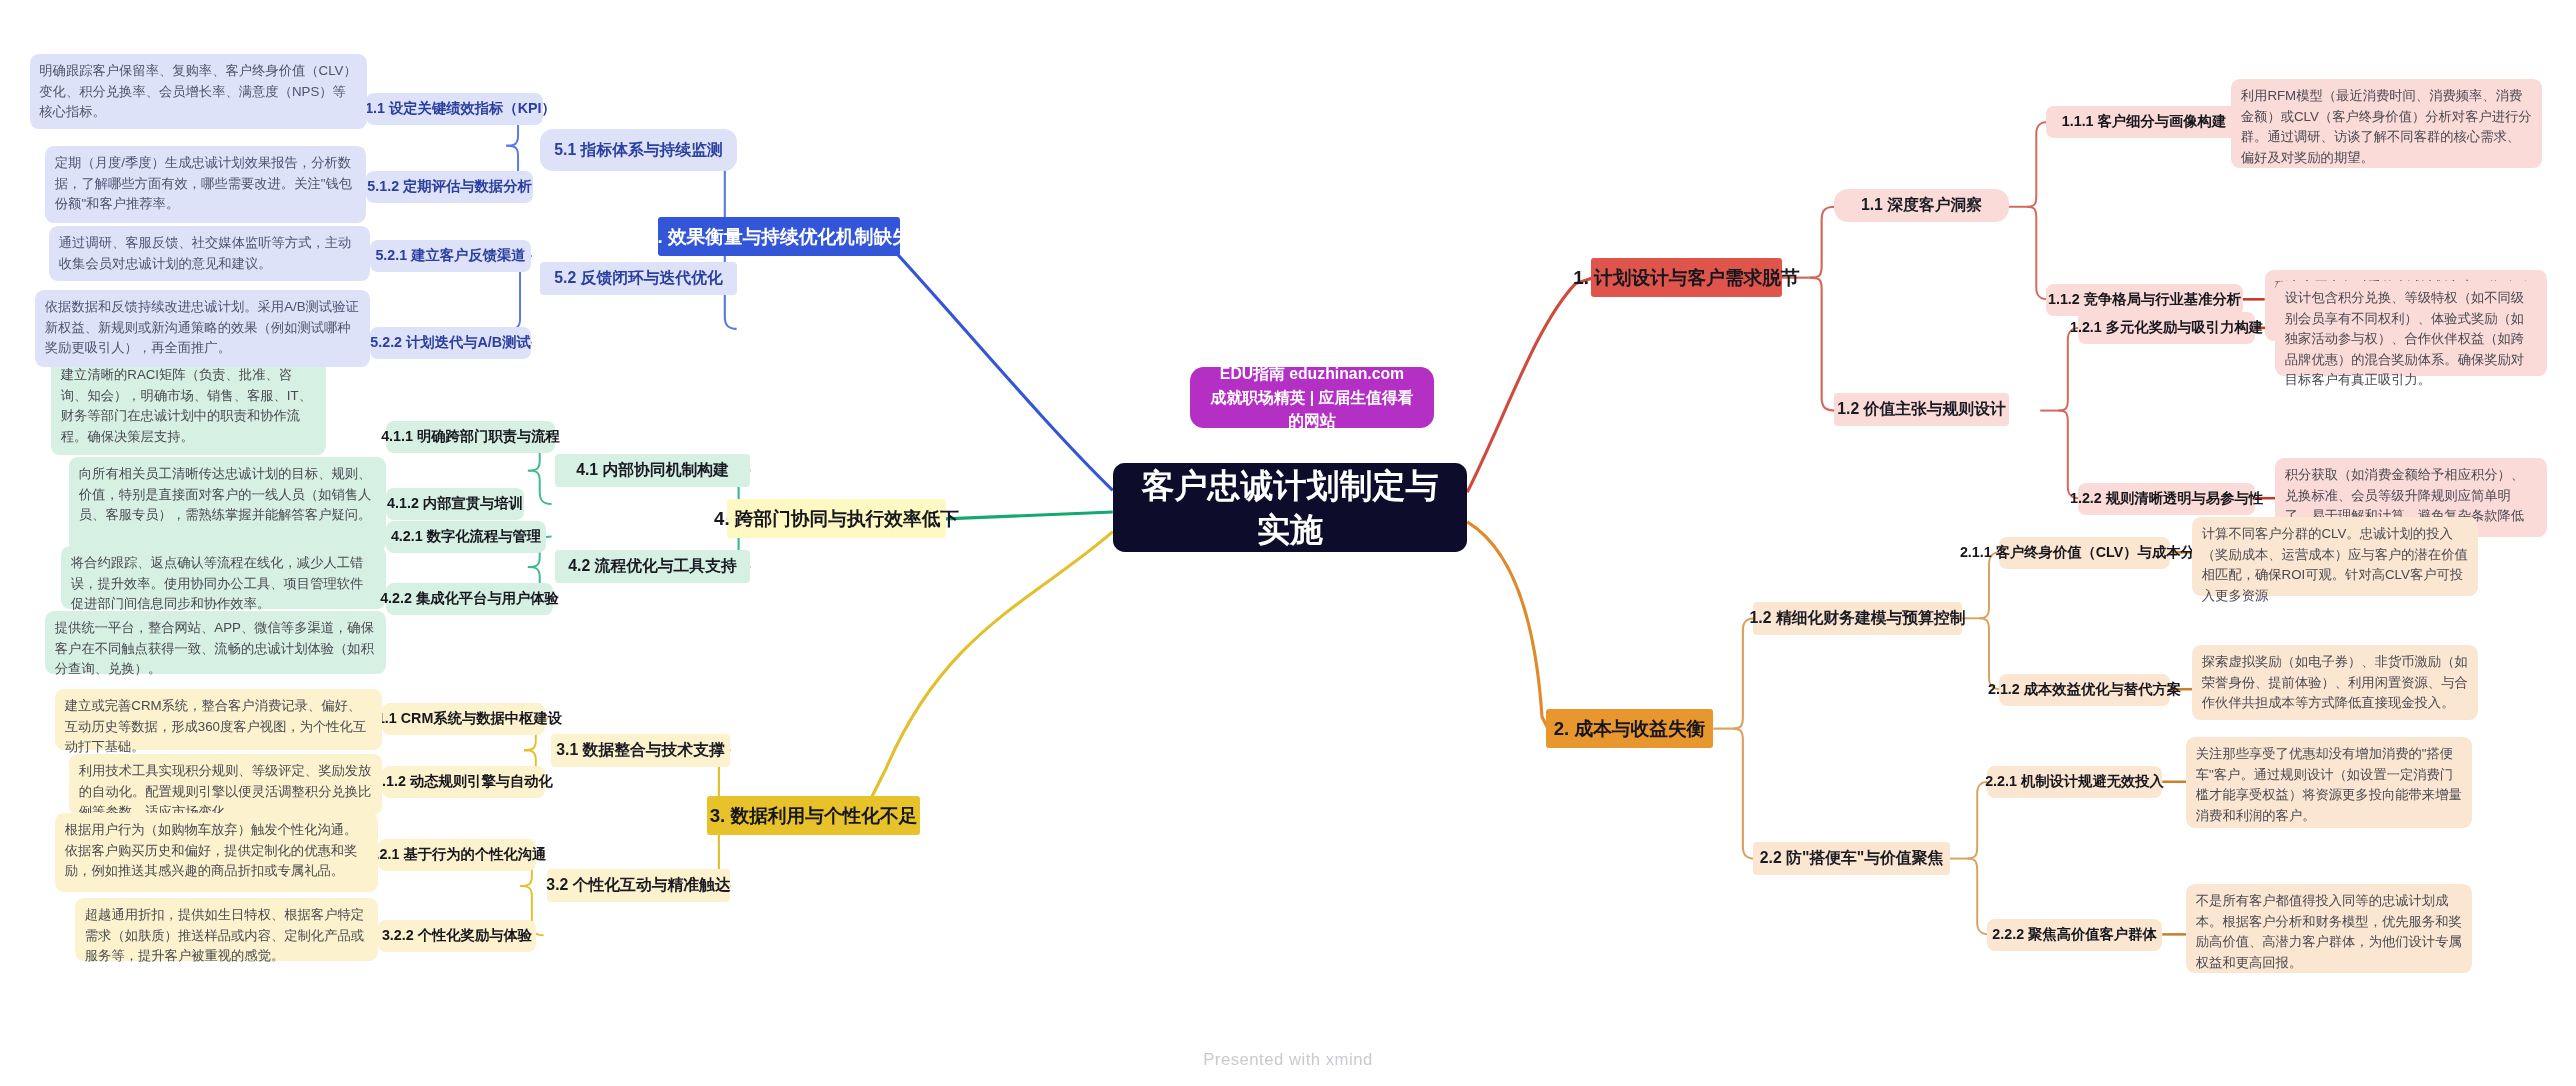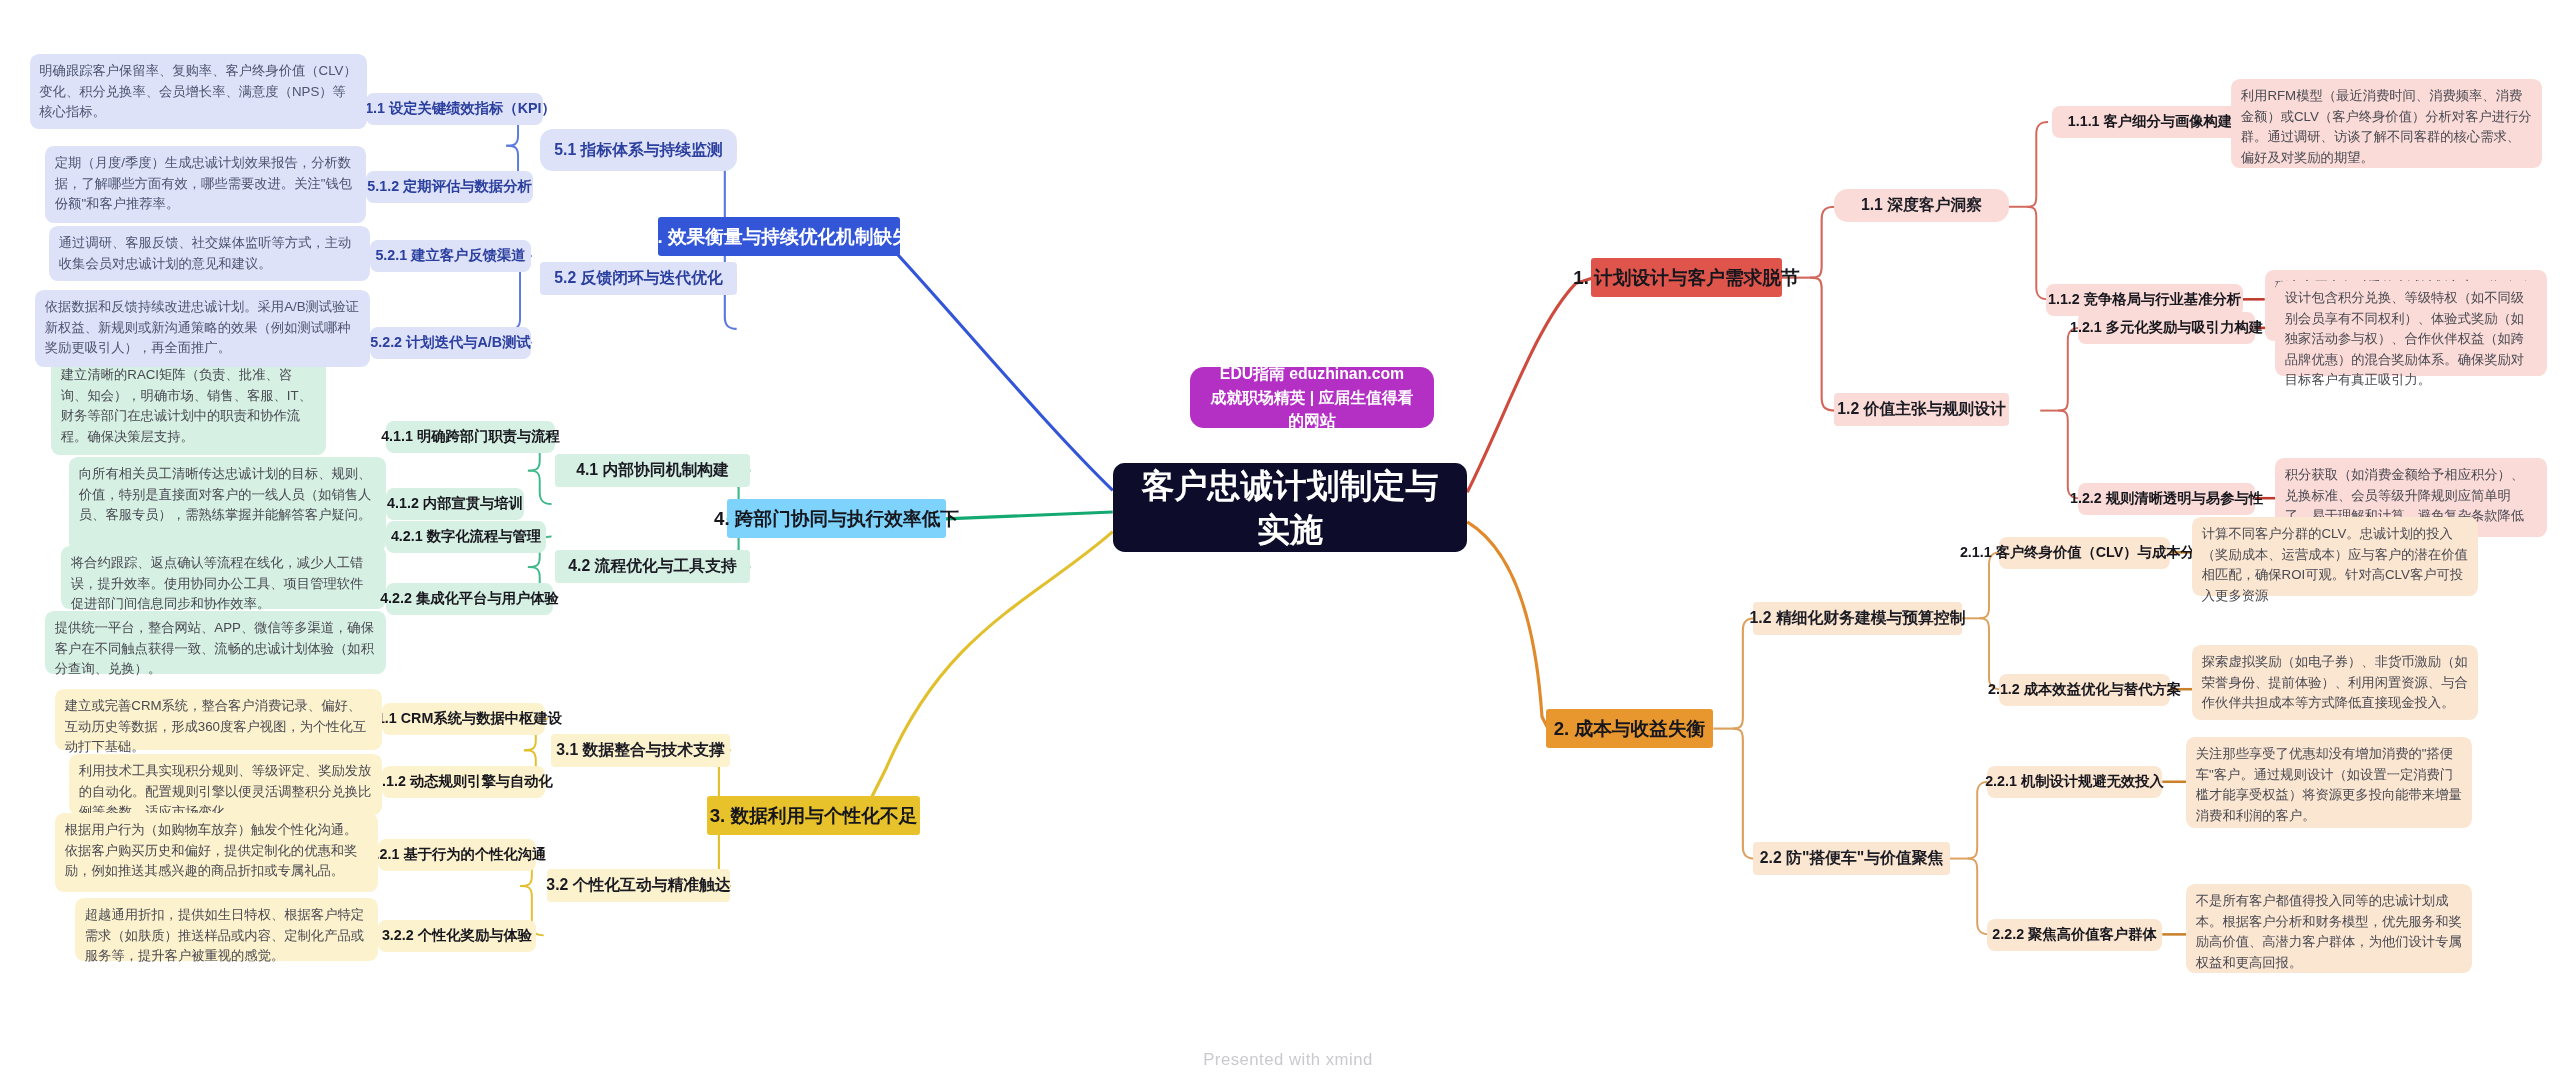--- a/index.html
+++ b/index.html
@@ -164,21 +164,21 @@
     <span>1. 计划设计与客户需求脱节</span>
   </div>
 
   <div class="node sub" style="left:1834px;top:189px;width:175px;height:33px;background:#fadbd8;border-radius:14px;">
     <span>1.1 深度客户洞察</span>
   </div>
   <div class="node sub" style="left:1834px;top:393px;width:175px;height:33px;background:#fadbd8;">
     <span>1.2 价值主张与规则设计</span>
   </div>
 
-  <div class="node sub2" style="left:2046px;top:106px;width:196px;height:31.5px;background:#fadbd8;margin-left:6px;">
+  <div class="node sub2" style="left:2046px;top:106px;width:196px;height:31.5px;background:#fadbd8;">
     <span>1.1.1 客户细分与画像构建</span>
   </div>
   <div class="node note" style="left:2231px;top:79px;width:311px;height:89px;background:#fadbd8;">
     <span>利用RFM模型（最近消费时间、消费频率、消费金额）或CLV（客户终身价值）分析对客户进行分群。通过调研、访谈了解不同客群的核心需求、偏好及对奖励的期望。</span>
   </div>
 
   <div class="node sub2" style="left:2046px;top:284px;width:197px;height:31.5px;background:#fadbd8;">
     <span>1.1.2 竞争格局与行业基准分析</span>
   </div>
   <div class="node note" style="left:2265px;top:270px;width:282px;height:71px;background:#fadbd8;">
@@ -270,21 +270,21 @@
     <span>根据用户行为（如购物车放弃）触发个性化沟通。依据客户购买历史和偏好，提供定制化的优惠和奖励，例如推送其感兴趣的商品折扣或专属礼品。</span>
   </div>
 
   <div class="node sub2" style="left:378px;top:920px;width:158px;height:31.5px;background:#fcf2ce;">
     <span>3.2.2 个性化奖励与体验</span>
   </div>
   <div class="node note" style="left:75px;top:898px;width:303px;height:63px;background:#fcf2ce;">
     <span>超越通用折扣，提供如生日特权、根据客户特定需求（如肤质）推送样品或内容、定制化产品或服务等，提升客户被重视的感觉。</span>
   </div>
 
-  <div class="node main" style="left:727px;top:499px;width:219px;height:39px;background:#7dd3fc;">
+  <div class="node main" style="left:727px;top:499px;width:219px;height:39px;background:#fef9c3;">
     <span>4. 跨部门协同与执行效率低下</span>
   </div>
 
   <div class="node sub" style="left:555px;top:454px;width:195px;height:33px;background:#d6f0e4;">
     <span>4.1 内部协同机制构建</span>
   </div>
   <div class="node sub" style="left:555px;top:550px;width:195px;height:33px;background:#d6f0e4;">
     <span>4.2 流程优化与工具支持</span>
   </div>
 

